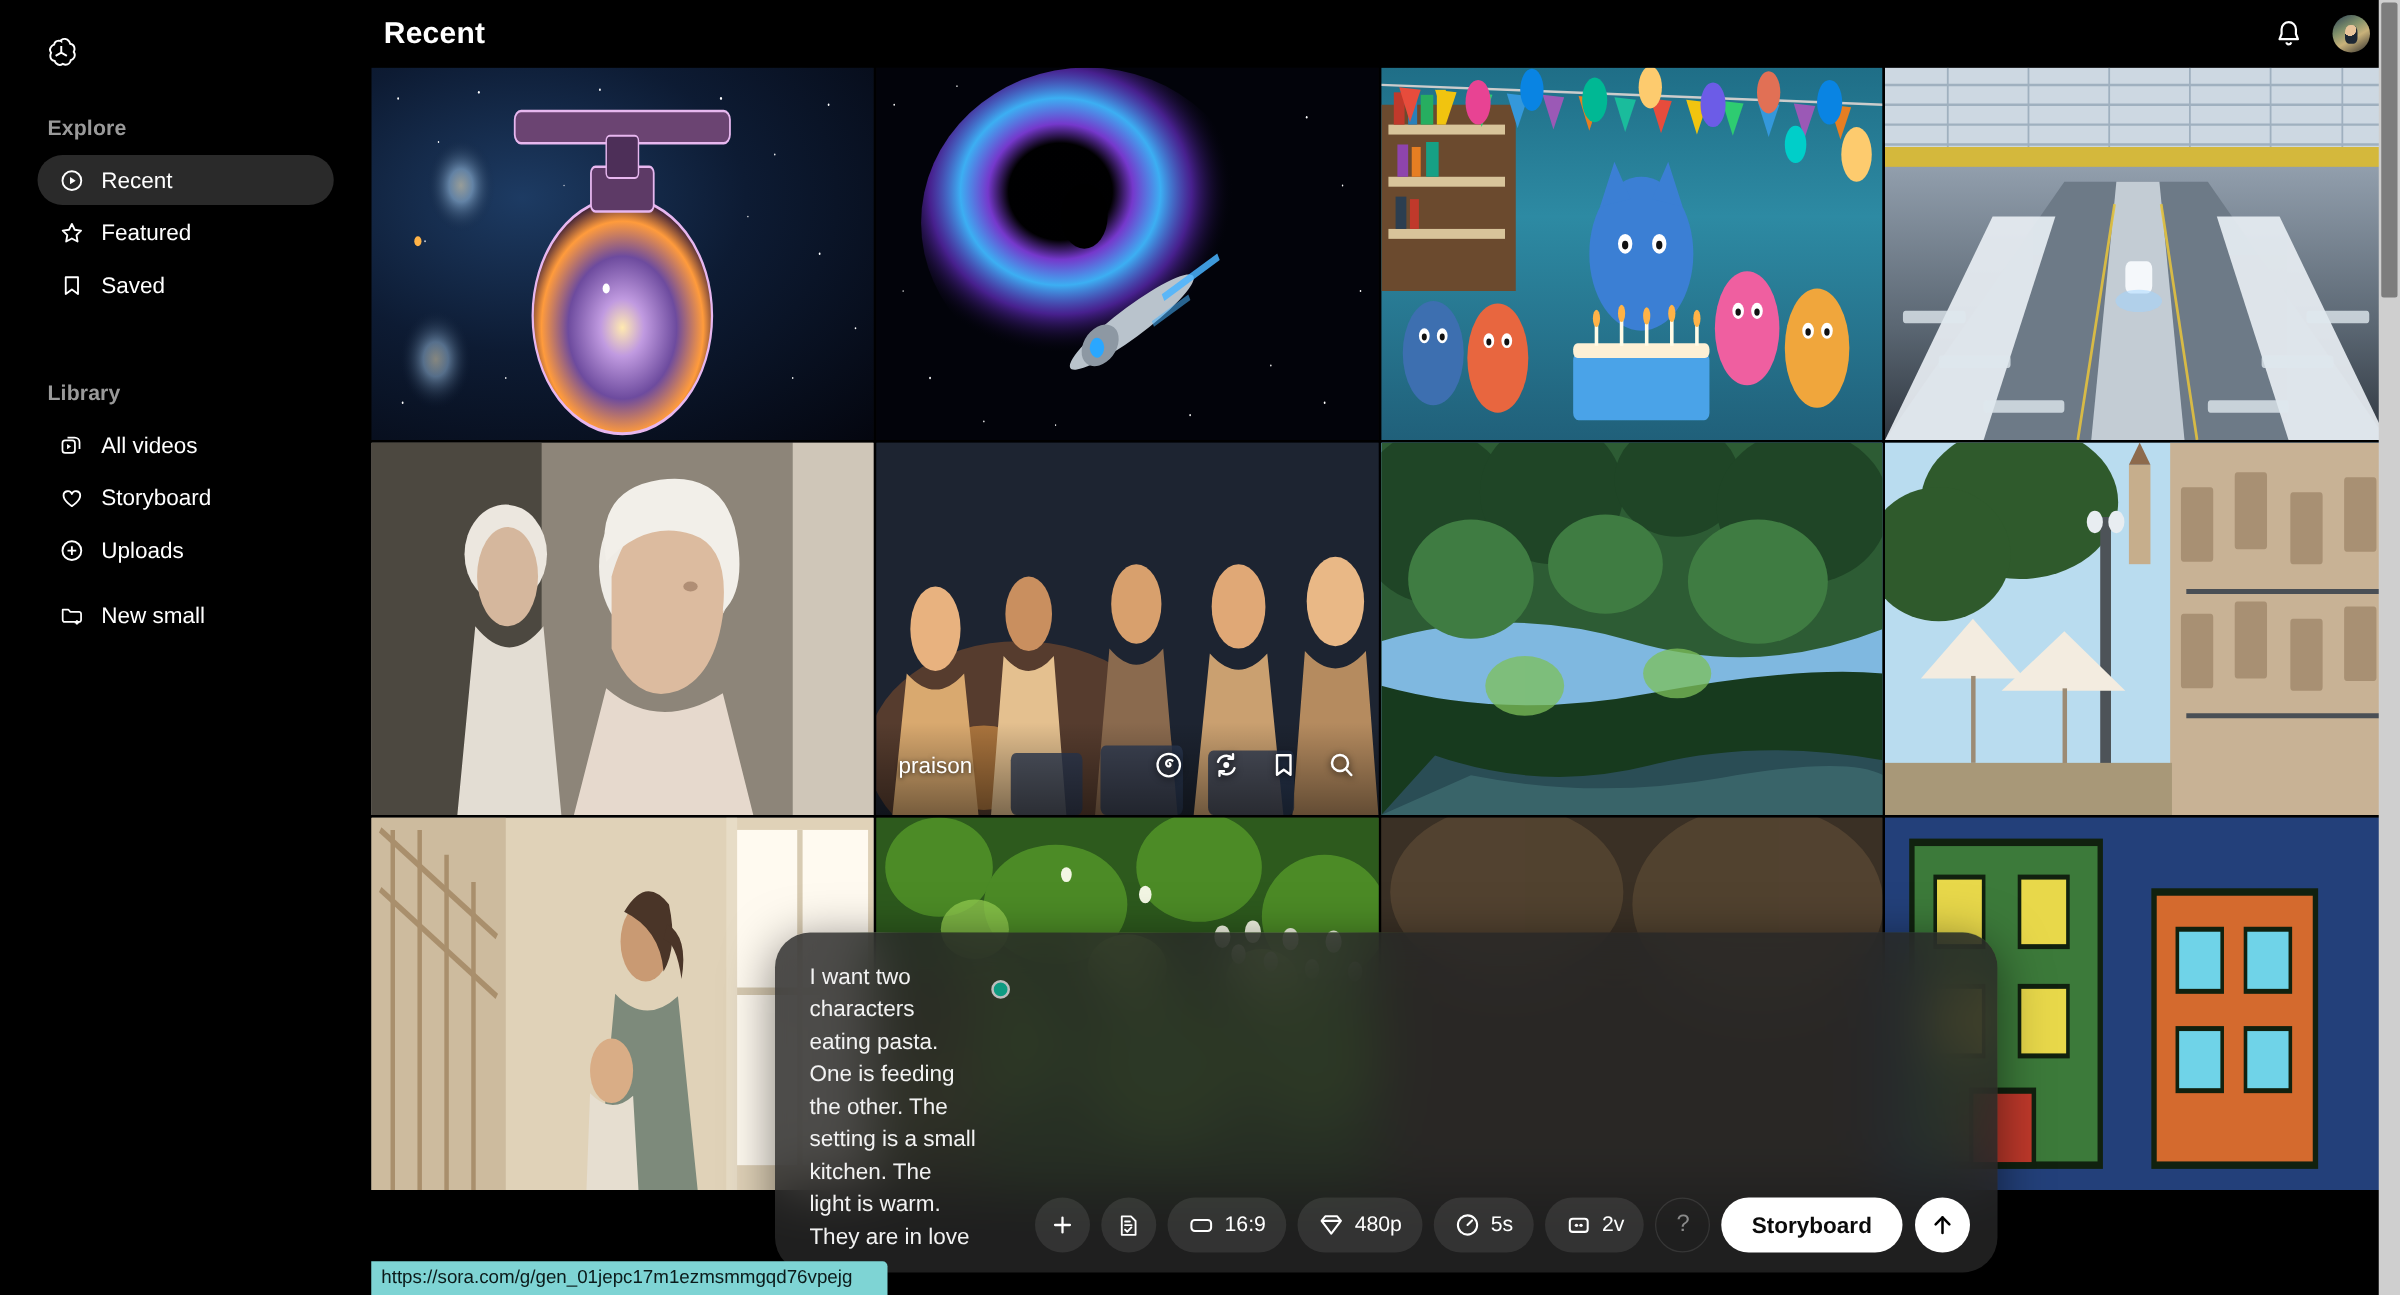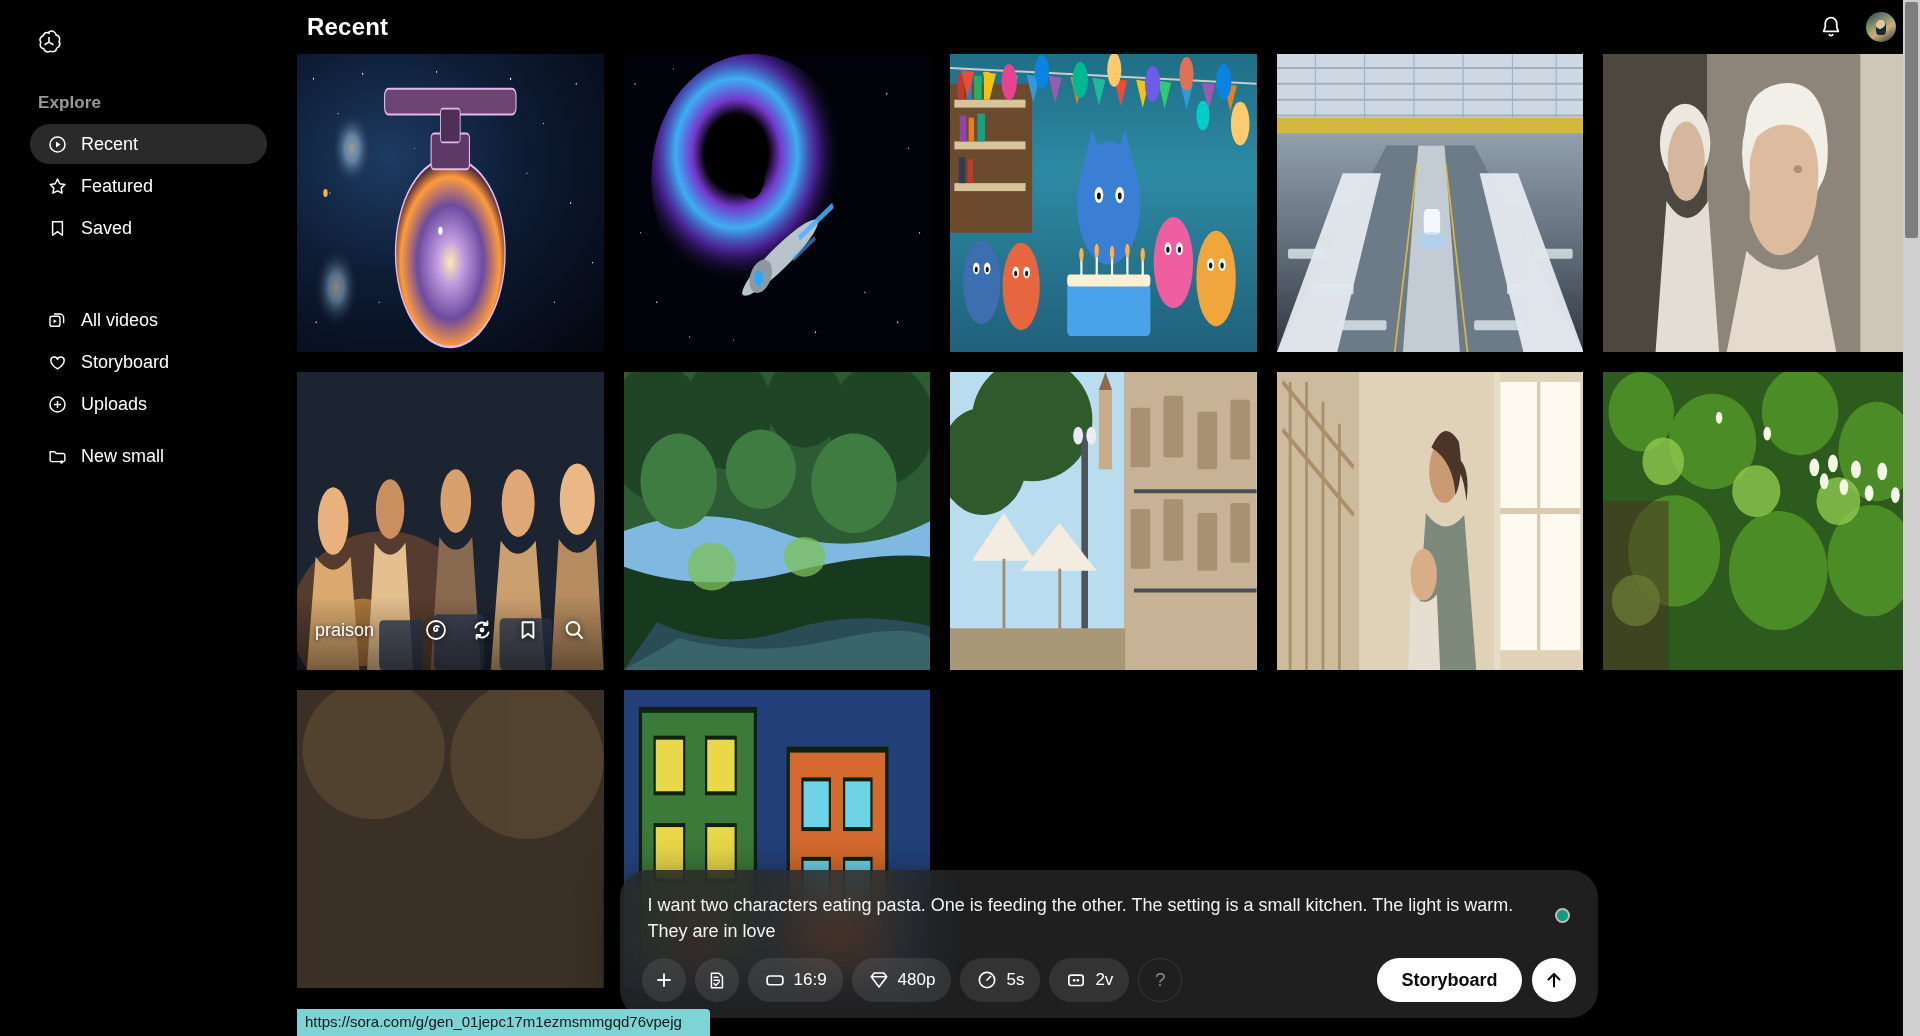--- a/index.html
+++ b/index.html
@@ -54,23 +54,23 @@
   .avatar::after {
     content:""; position:absolute; left:34%; top:26%; width:34%; height:52%;
     background: radial-gradient(circle at 40% 25%, #e8c49a 0 38%, #1d2733 40% 100%);
     border-radius: 40% 40% 30% 30%;
   }
 
   
   #grid {
     position: absolute; top: 54px; left: 0; right: 10px; bottom: 0;
     display: grid;
-    grid-template-columns: repeat(5, 1fr);
+    grid-template-columns: repeat(4, 1fr);
     grid-auto-rows: 298px;
-    gap: 20px;
+    gap: 2px;
     padding-left: 0;
   }
   .cell { position: relative; overflow: hidden; background: #07080c; }
   .cell .art { position: absolute; inset: 0; }
 
   
   .card-overlay {
     position: absolute; left: 0; right: 0; bottom: 0; height: 74px;
     display: flex; align-items: center; padding: 0 18px 6px 18px;
     background: linear-gradient(to top, rgba(0,0,0,.45), rgba(0,0,0,0));
@@ -81,21 +81,21 @@
   .card-actions .act { width: 24px; height: 24px; cursor:pointer; filter: drop-shadow(0 1px 3px rgba(0,0,0,.8)); }
 
   
   #composer {
     position: absolute; left: 50%; transform: translateX(-50%);
     bottom: 18px; width: 978px; border-radius: 28px;
     background: rgba(38,38,38,.82);
     backdrop-filter: blur(22px); -webkit-backdrop-filter: blur(22px);
     box-shadow: 0 8px 40px rgba(0,0,0,.5);
     z-index: 40; padding: 22px 22px 16px 22px;
-    display: flex; flex-direction: column; gap: 14px;
+    display: flex; flex-direction: row; gap: 14px; align-items: flex-end;
   }
   .prompt-row { display:flex; align-items:flex-start; padding: 0 6px; }
   #prompt-text {
     color: #f2f2f2; font-size: 18px; line-height: 26px; flex: 1 1 auto;
     white-space: pre-wrap; outline: none; min-height: 52px;
   }
   .status-dot {
     width: 15px; height: 15px; border-radius: 50%;
     background: #0f9b82; border: 2px solid #bdbdbd;
     flex: 0 0 15px; margin-top: 16px; margin-left: 12px;
@@ -182,20 +182,21 @@
             </svg>
           </span>
           <span>Saved</span>
         </div>
       </div>
     </div>
 
     <div class="spacer-lg"></div>
 
     <div class="nav-group">
+      <div class="group-label">Library</div>
       <div class="nav-list">
         <div class="nav-item">
           <span class="ico">
             <svg viewBox="0 0 24 24" width="21" height="21" fill="none" stroke="#fff" stroke-width="1.6" stroke-linejoin="round">
               <rect x="3.4" y="7.2" width="11.4" height="11.4" rx="2.4"></rect>
               <path d="M8.0 4.6h6.6a4.4 4.4 0 0 1 4.4 4.4v6.0"></path>
               <path d="M7.6 10.6l3.6 2.3-3.6 2.3z" fill="#fff" stroke="none"></path>
             </svg>
           </span>
           <span>All videos</span>

